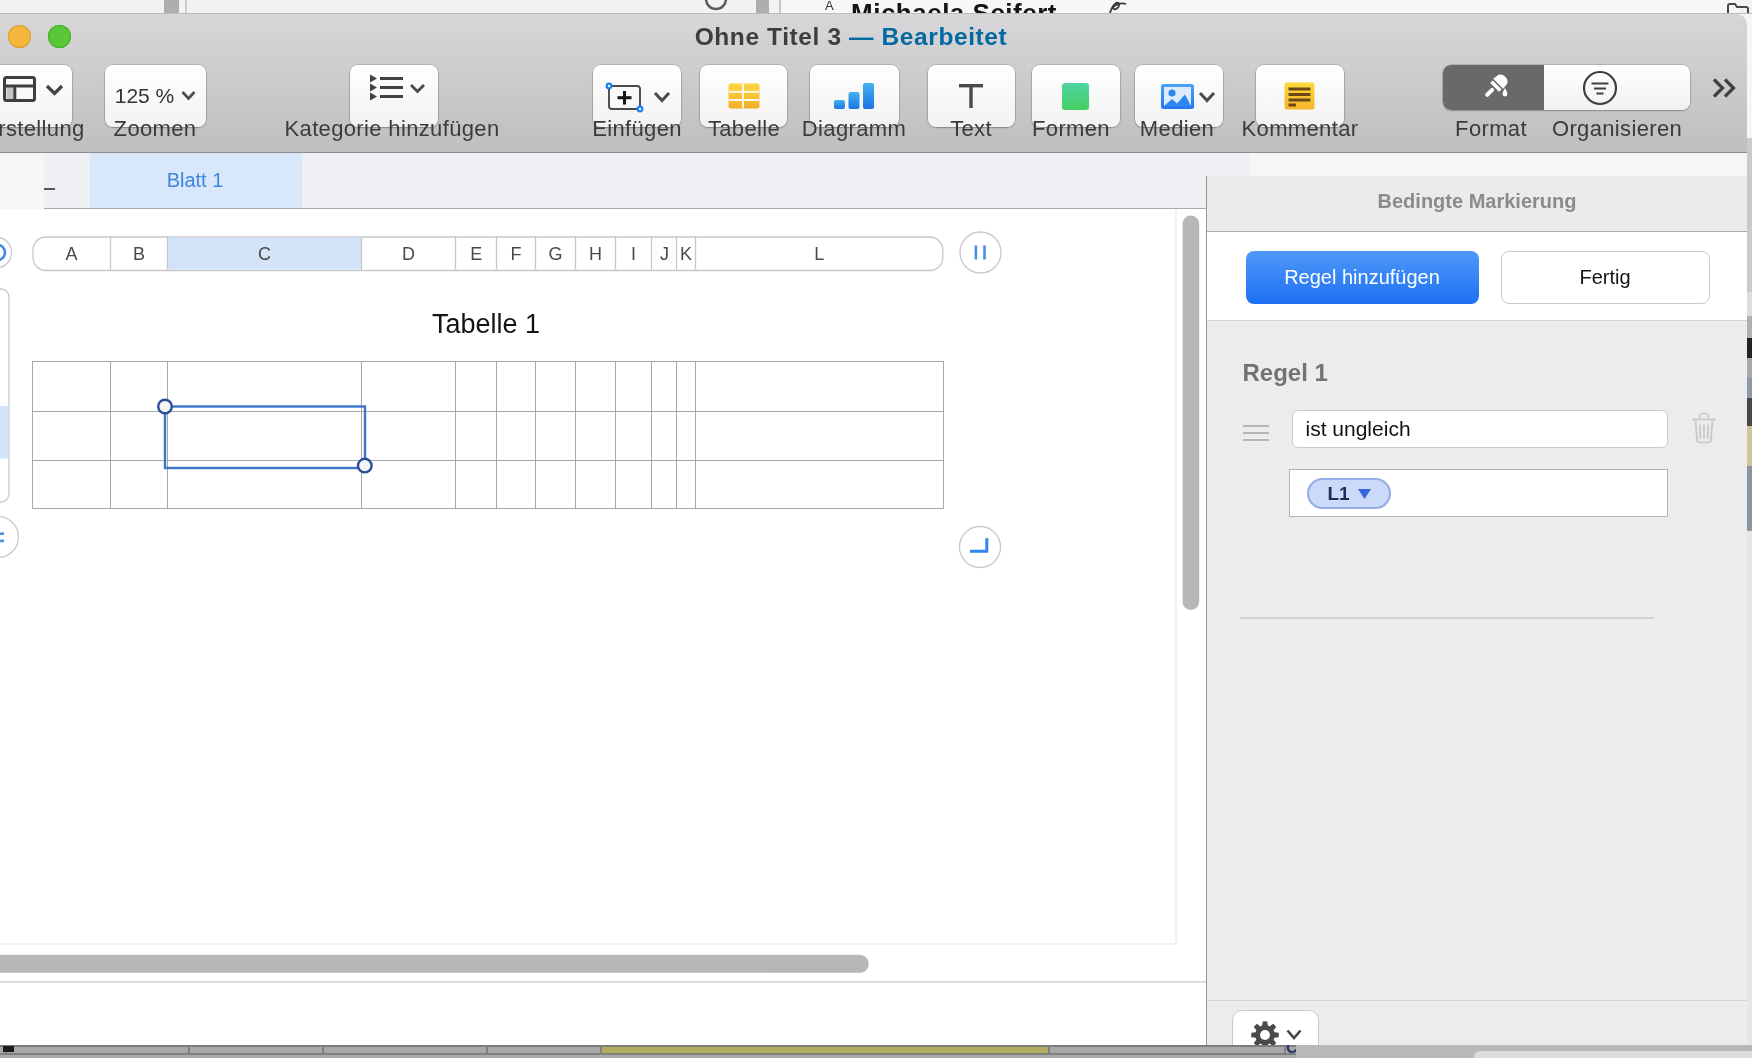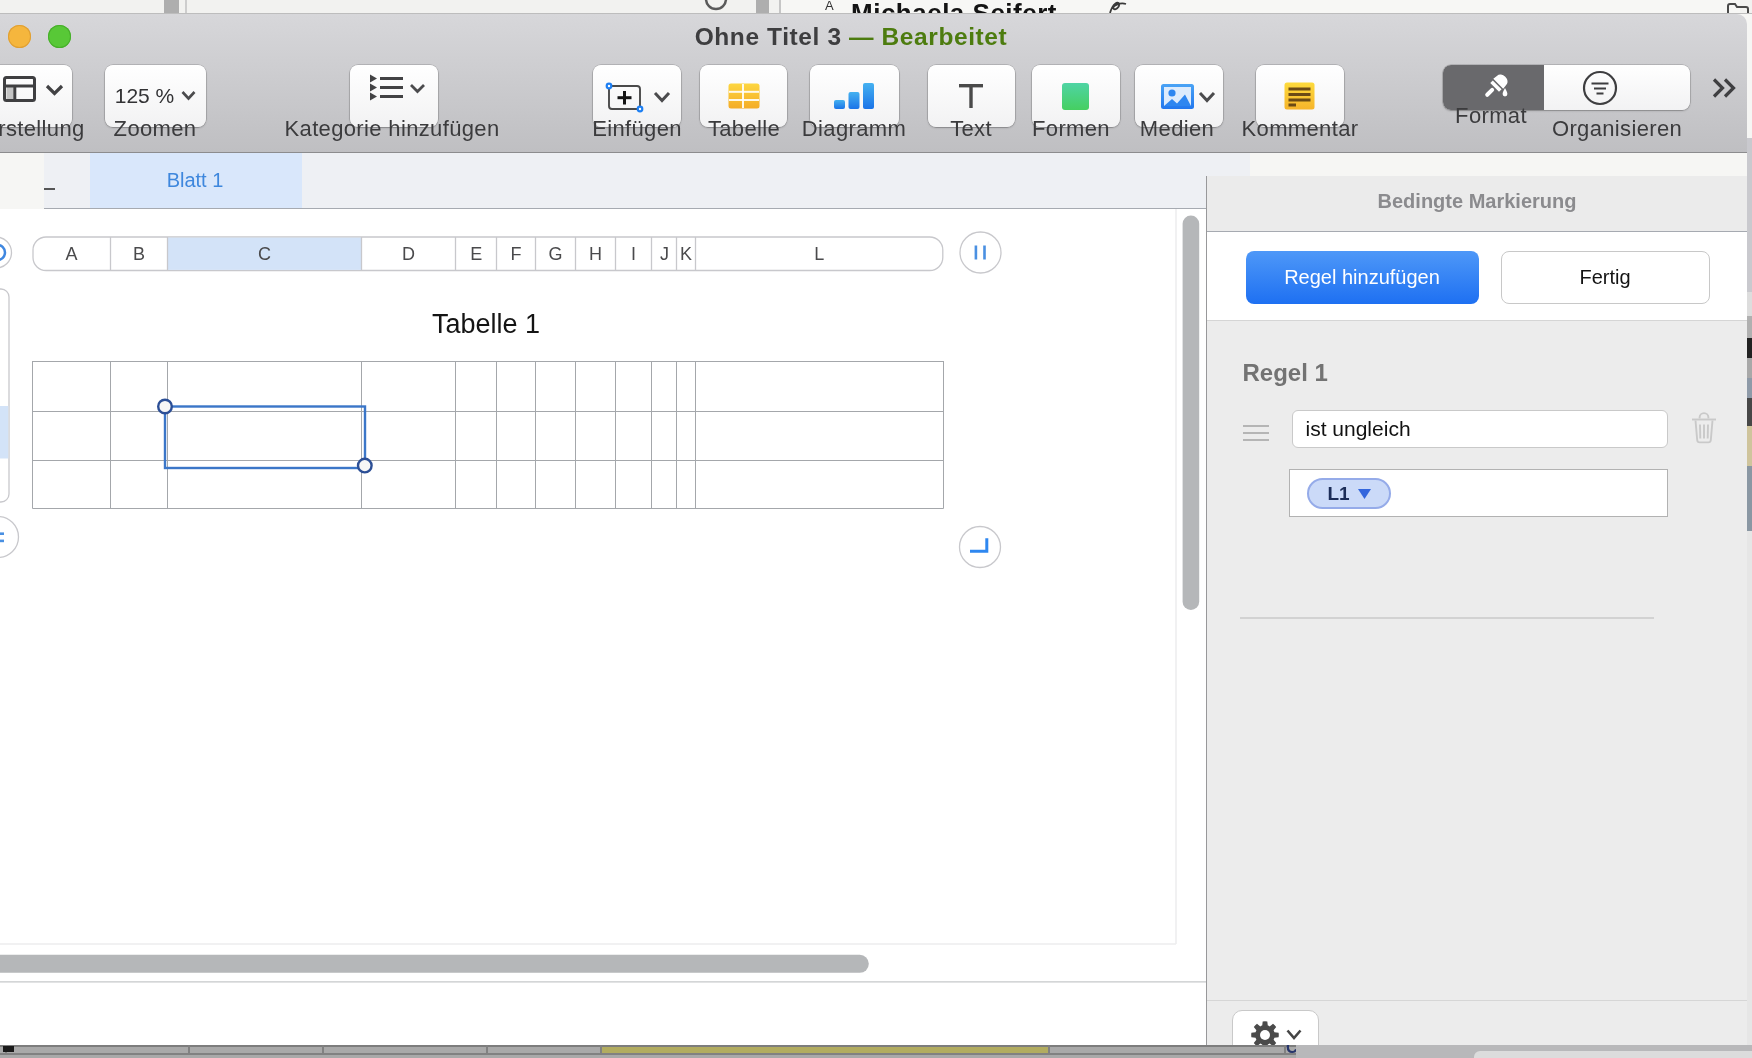--- a/index.html
+++ b/index.html
@@ -49,21 +49,21 @@
   <div class="abs" style="left:0;top:452px;width:5px;height:65px;background:#8a97a3;"></div>
 </div>
 
 <div class="abs" style="left:0;top:14px;width:1747px;height:138px;border-radius:0 10px 0 0;
      background:linear-gradient(#d7d7da,#bfbfc2);border-bottom:1px solid #8c8c8e;">
 </div>
 
 <div class="abs" style="left:8px;top:25px;width:23px;height:23px;border-radius:50%;background:#f5b63d;box-shadow:inset 0 0 0 1px #df9f34;"></div>
 <div class="abs" style="left:48px;top:25px;width:23px;height:23px;border-radius:50%;background:#58c837;box-shadow:inset 0 0 0 1px #47ae2b;"></div>
 
-<div class="abs" style="left:851px;top:24px;height:26px;line-height:26px;transform:translateX(-50%);font-size:24.5px;font-weight:600;color:#3e3e40;letter-spacing:0.6px;white-space:nowrap;">Ohne Titel 3 <span style="color:#4d7c0f;">— Bearbeitet</span></div>
+<div class="abs" style="left:851px;top:24px;height:26px;line-height:26px;transform:translateX(-50%);font-size:24.5px;font-weight:600;color:#3e3e40;letter-spacing:0.6px;white-space:nowrap;">Ohne Titel 3 <span style="color:#0369a1;">— Bearbeitet</span></div>
 
 <div class="tbtn" style="left:-20px;width:92px;"></div>
 <svg class="abs" style="left:0px;top:65px;" width="72" height="45" viewBox="0 0 72 45">
   <rect x="6.5" y="21" width="7" height="13" fill="#c4c4c4"></rect>
   <rect x="4.5" y="12.5" width="30" height="23" rx="2" fill="none" stroke="#3f3f41" stroke-width="3"></rect>
   <line x1="5" y1="21" x2="34" y2="21" stroke="#3f3f41" stroke-width="3"></line>
   <line x1="14.8" y1="21" x2="14.8" y2="34" stroke="#3f3f41" stroke-width="3"></line>
   <path d="M47,21 l7.5,7.5 l7.5,-7.5" fill="none" stroke="#424244" stroke-width="3.2"></path>
 </svg>
 <div class="tbtn" style="left:105px;width:101px;">
@@ -204,21 +204,21 @@
 <div class="lbl" style="left:27px;top:117px;">Darstellung</div>
 <div class="lbl" style="left:155px;top:117px;">Zoomen</div>
 <div class="lbl" style="left:392px;top:117px;">Kategorie hinzufügen</div>
 <div class="lbl" style="left:637px;top:117px;">Einfügen</div>
 <div class="lbl" style="left:744px;top:117px;">Tabelle</div>
 <div class="lbl" style="left:854px;top:117px;">Diagramm</div>
 <div class="lbl" style="left:971px;top:117px;">Text</div>
 <div class="lbl" style="left:1071px;top:117px;">Formen</div>
 <div class="lbl" style="left:1177px;top:117px;">Medien</div>
 <div class="lbl" style="left:1300px;top:117px;">Kommentar</div>
-<div class="lbl" style="left:1491px;top:104px;">Format</div>
+<div class="lbl" style="left:1491px;top:117px;">Format</div>
 <div class="lbl" style="left:1617px;top:117px;text-align:right;">Organisieren</div>
 
 <div class="abs" style="left:0;top:153px;width:1206px;height:55px;background:#eef0f4;border-bottom:1px solid #a6aab1;margin-left:44px;">
   <div class="abs" style="left:45.5px;top:0;width:212.5px;height:55px;background:#d9e7fb;"></div>
   <div class="abs" style="left:151px;top:15.5px;transform:translateX(-50%);font-size:20px;color:#3e87dd;">Blatt 1</div>
   <div class="abs" style="left:0;top:34.5px;width:11px;height:2.5px;background:#555;"></div>
 </div>
 
 <div class="abs" style="left:0;top:209px;width:1206px;height:836px;background:#fff;overflow:hidden;">
 <svg width="1206" height="836" viewBox="0 209 1206 836" style="position:absolute;left:0;top:0;">

